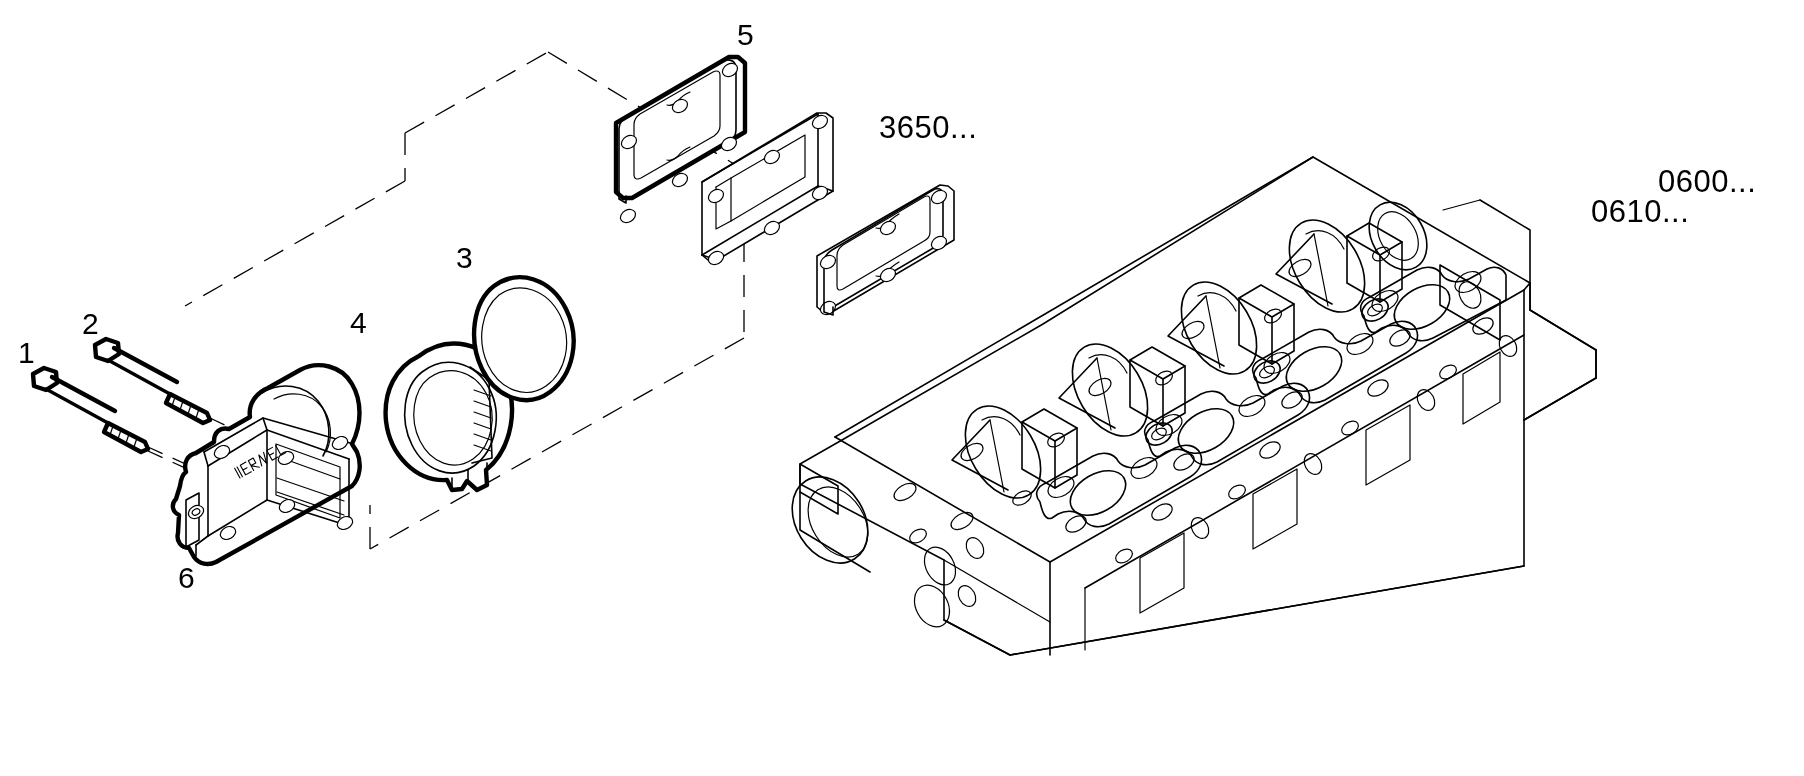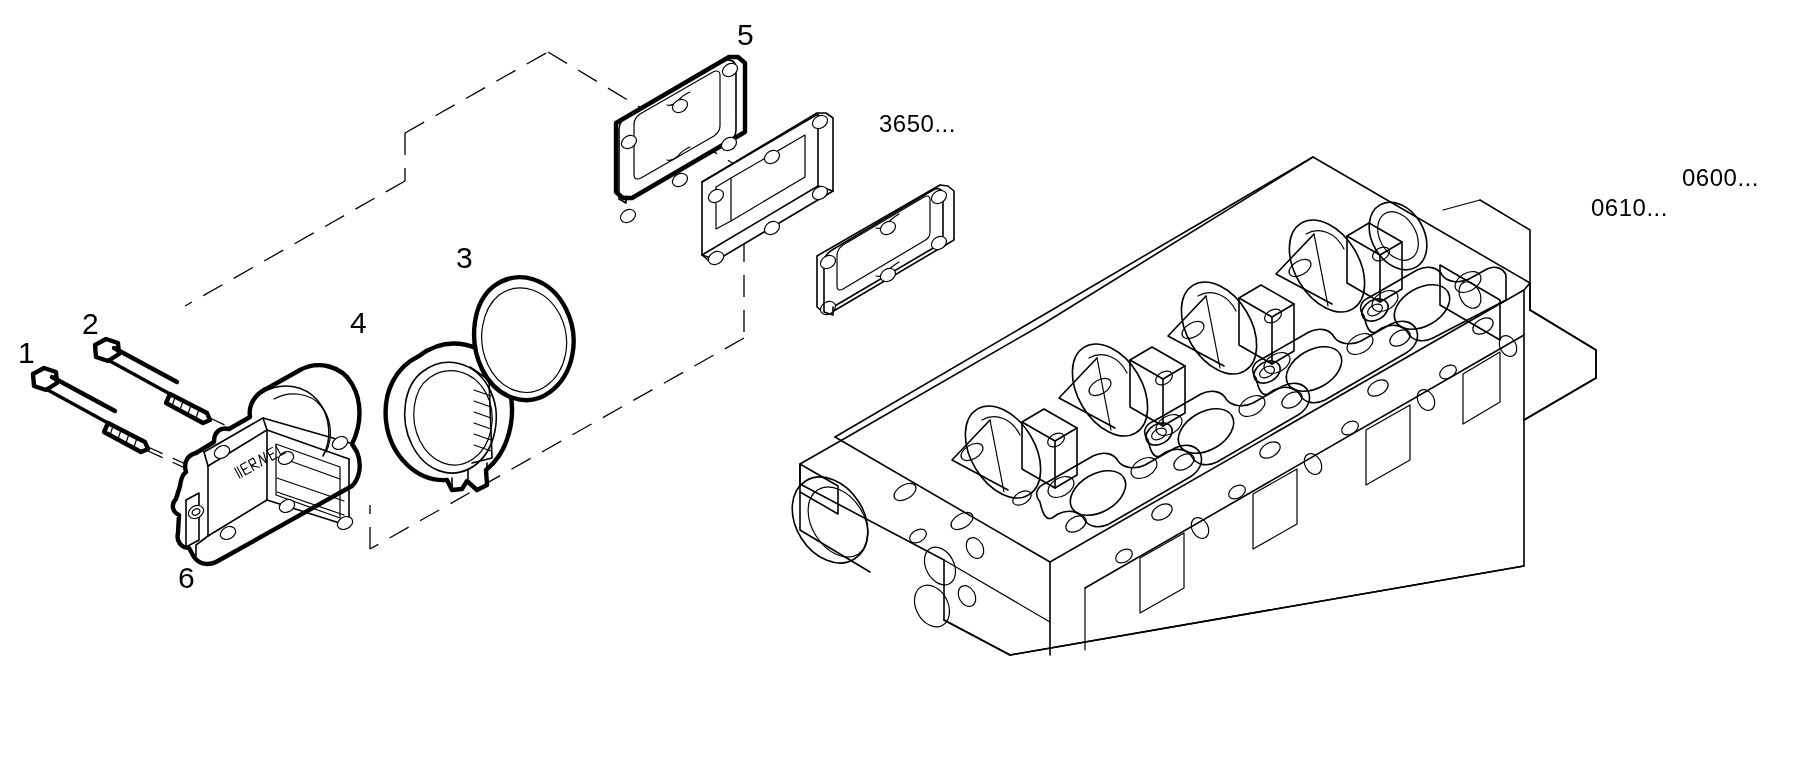--- a/index.html
+++ b/index.html
@@ -9,21 +9,21 @@
   svg{display:block;}
   .callout{
     position:absolute;
     font-family:"Liberation Sans","DejaVu Sans",sans-serif;
     color:#000;
     line-height:1;
     white-space:nowrap;
     user-select:none;
   }
   .num{font-size:30px;font-weight:400;}
-  .code{font-size:24px;font-weight:400;letter-spacing:0.5px;}
+  .code{font-size:31px;font-weight:400;letter-spacing:0.5px;}
 </style>
 </head>
 <body>
 
 <div id="stage">
 
   <svg width="1804" height="776" viewBox="0 0 1804 776" xmlns="http://www.w3.org/2000/svg">
     <defs>
       <style>
         .t  { fill:none; stroke:#000; stroke-width:1.6;  stroke-linejoin:round; stroke-linecap:round; }
@@ -508,16 +508,16 @@
   </svg>
 
   <div class="callout num" style="left:18px;  top:338px;">1</div>
   <div class="callout num" style="left:82px;  top:309px;">2</div>
   <div class="callout num" style="left:456px; top:243px;">3</div>
   <div class="callout num" style="left:350px; top:308px;">4</div>
   <div class="callout num" style="left:737px; top:20px;">5</div>
   <div class="callout num" style="left:178px; top:563px;">6</div>
 
   <div class="callout code" style="left:879px;  top:112px;">3650...</div>
-  <div class="callout code" style="left:1658px; top:166px;margin-left:24px;">0600...</div>
+  <div class="callout code" style="left:1658px; top:166px;">0600...</div>
   <div class="callout code" style="left:1591px; top:196px;">0610...</div>
 
 </div>
 
 </body></html>

